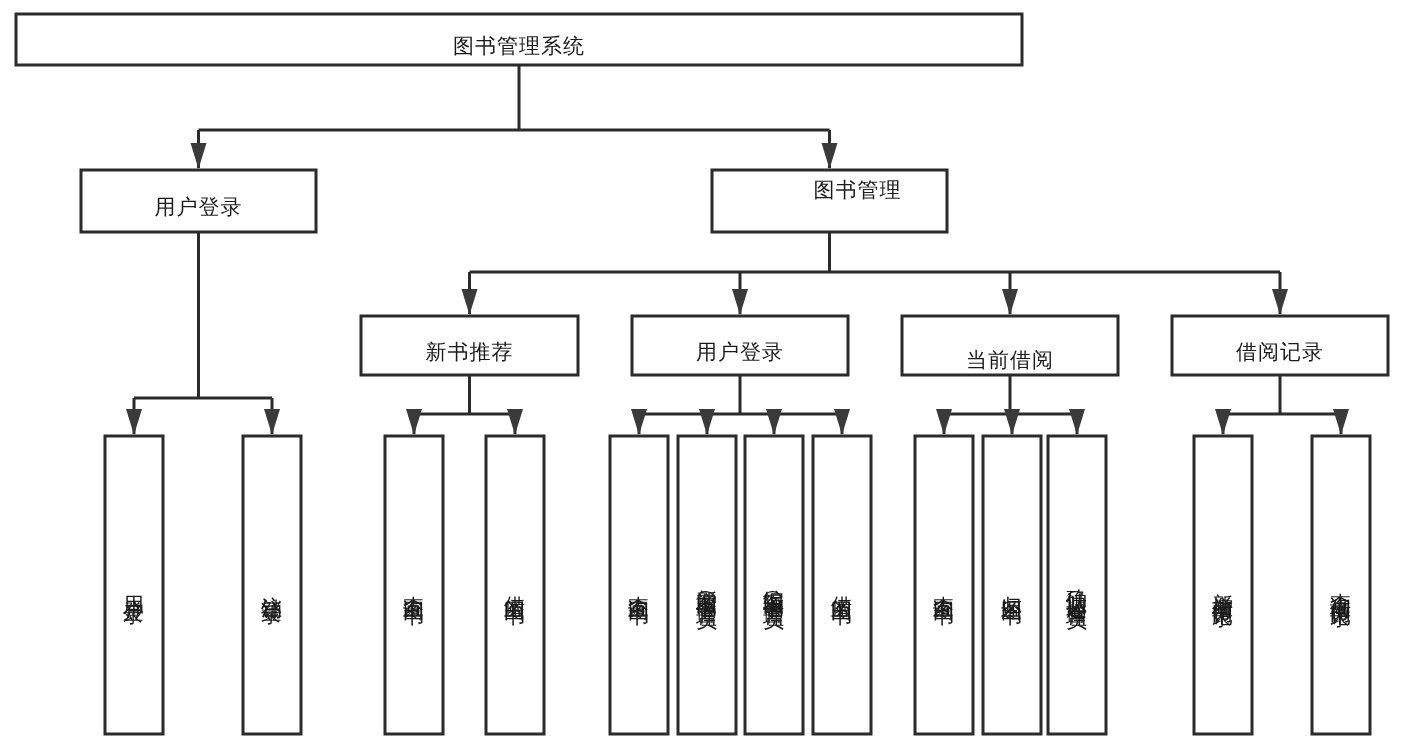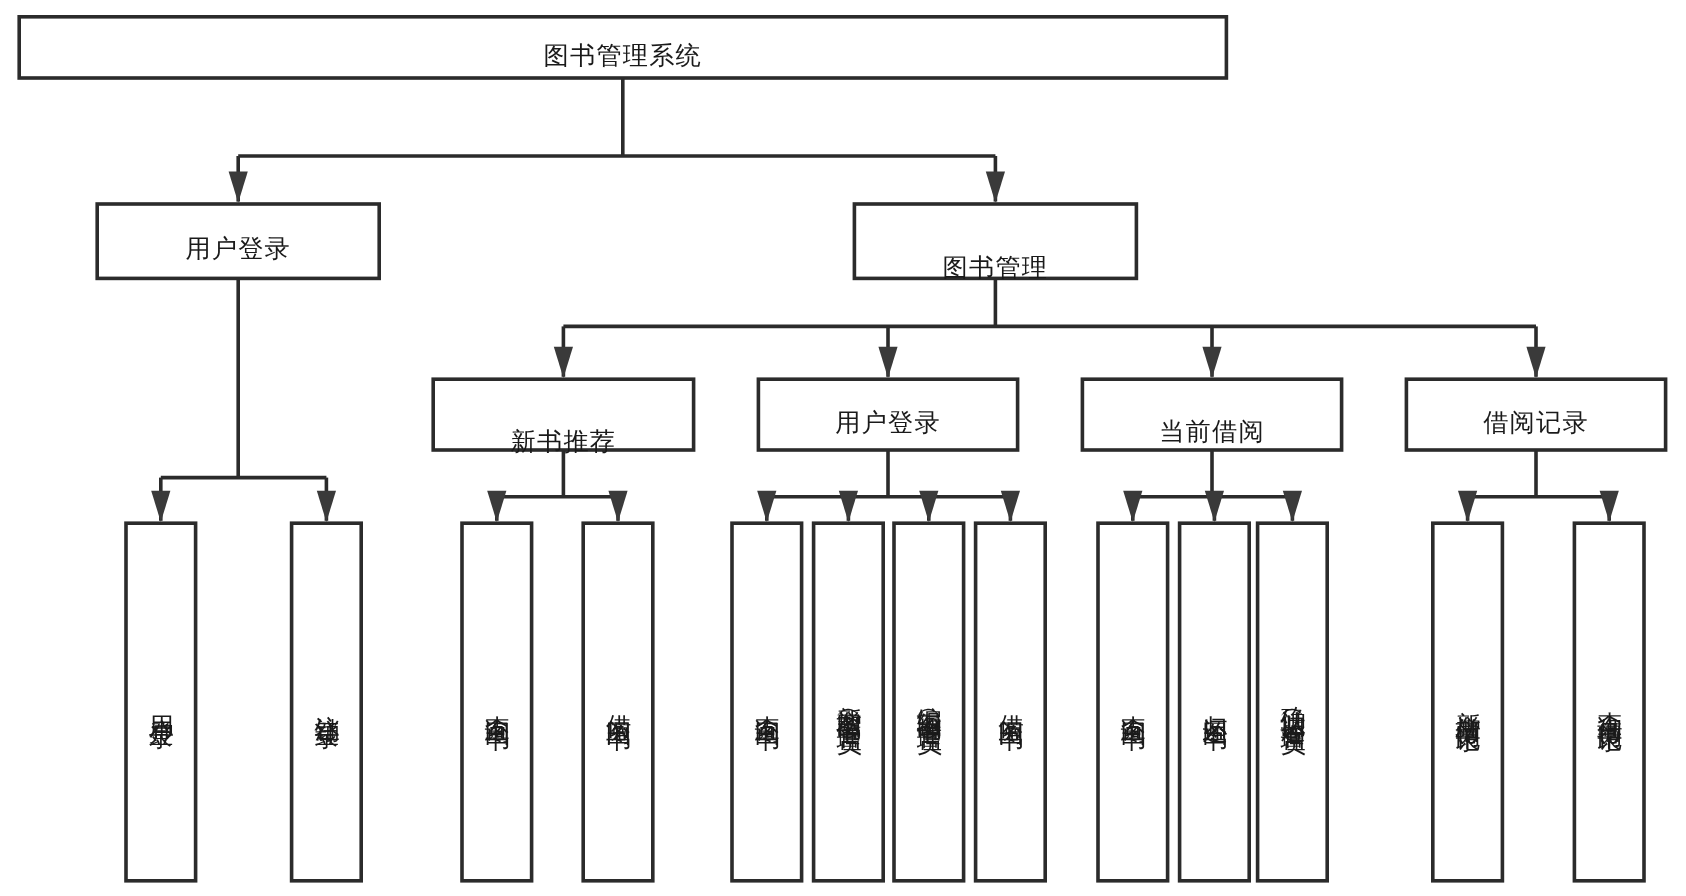--- a/index.html
+++ b/index.html
@@ -166,24 +166,24 @@
       </g>
   </svg>
 
   <div id="labels-layer">
       <div class="htext-wrap" style="left: 16px; top: 14px; width: 1006px; height: 51px;">
         <span class="htext">图书管理系统</span>
       </div>
       <div class="htext-wrap" style="left: 81px; top: 170px; width: 235px; height: 62px;">
         <span class="htext">用户登录</span>
       </div>
-      <div class="htext-wrap" style="left: 712px; top: 186px; width: 235px; height: 62px;">
+      <div class="htext-wrap" style="left: 712px; top: 153px; width: 235px; height: 62px; padding-left: 28px;">
         <span class="htext">图书管理</span>
       </div>
-      <div class="htext-wrap" style="left: 361px; top: 332px; width: 217px; height: 59px;">
+      <div class="htext-wrap" style="left: 361px; top: 316px; width: 217px; height: 59px;">
         <span class="htext">新书推荐</span>
       </div>
       <div class="htext-wrap" style="left: 632px; top: 316px; width: 216px; height: 59px;">
         <span class="htext">用户登录</span>
       </div>
       <div class="htext-wrap" style="left: 902px; top: 316px; width: 216px; height: 76px;">
         <span class="htext">当前借阅</span>
       </div>
       <div class="htext-wrap" style="left: 1172px; top: 316px; width: 216px; height: 59px;">
         <span class="htext">借阅记录</span>

